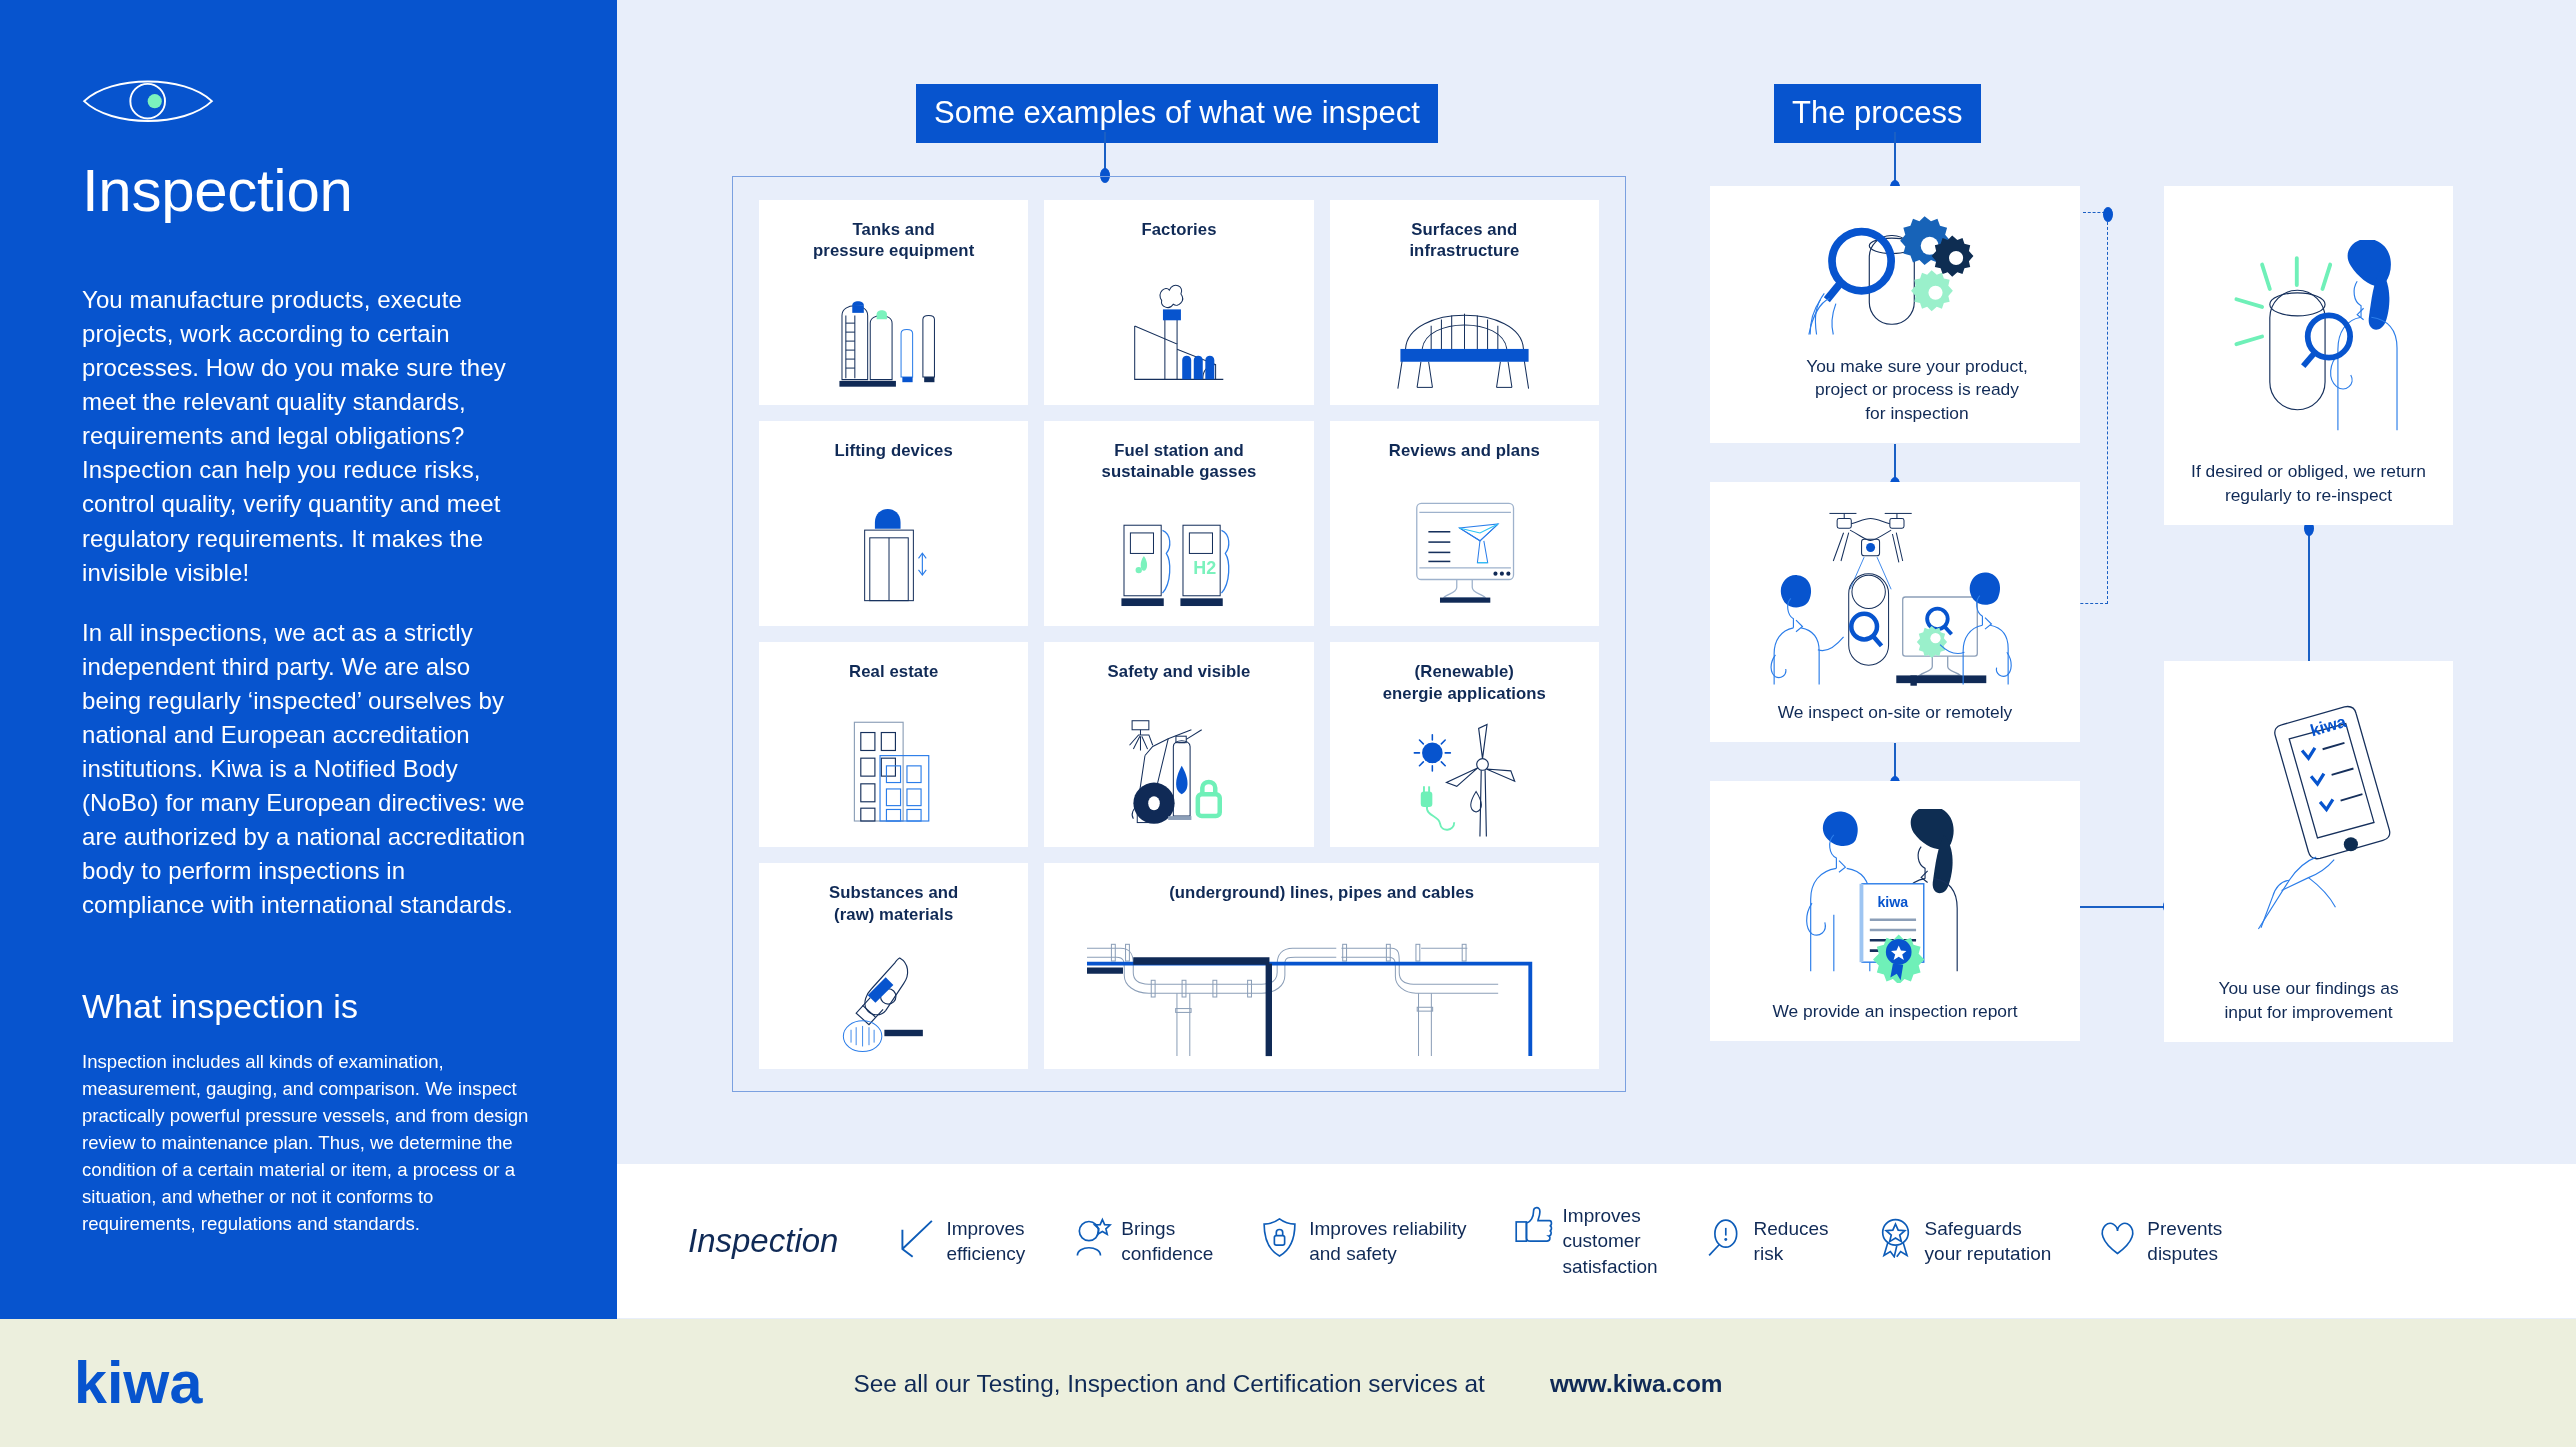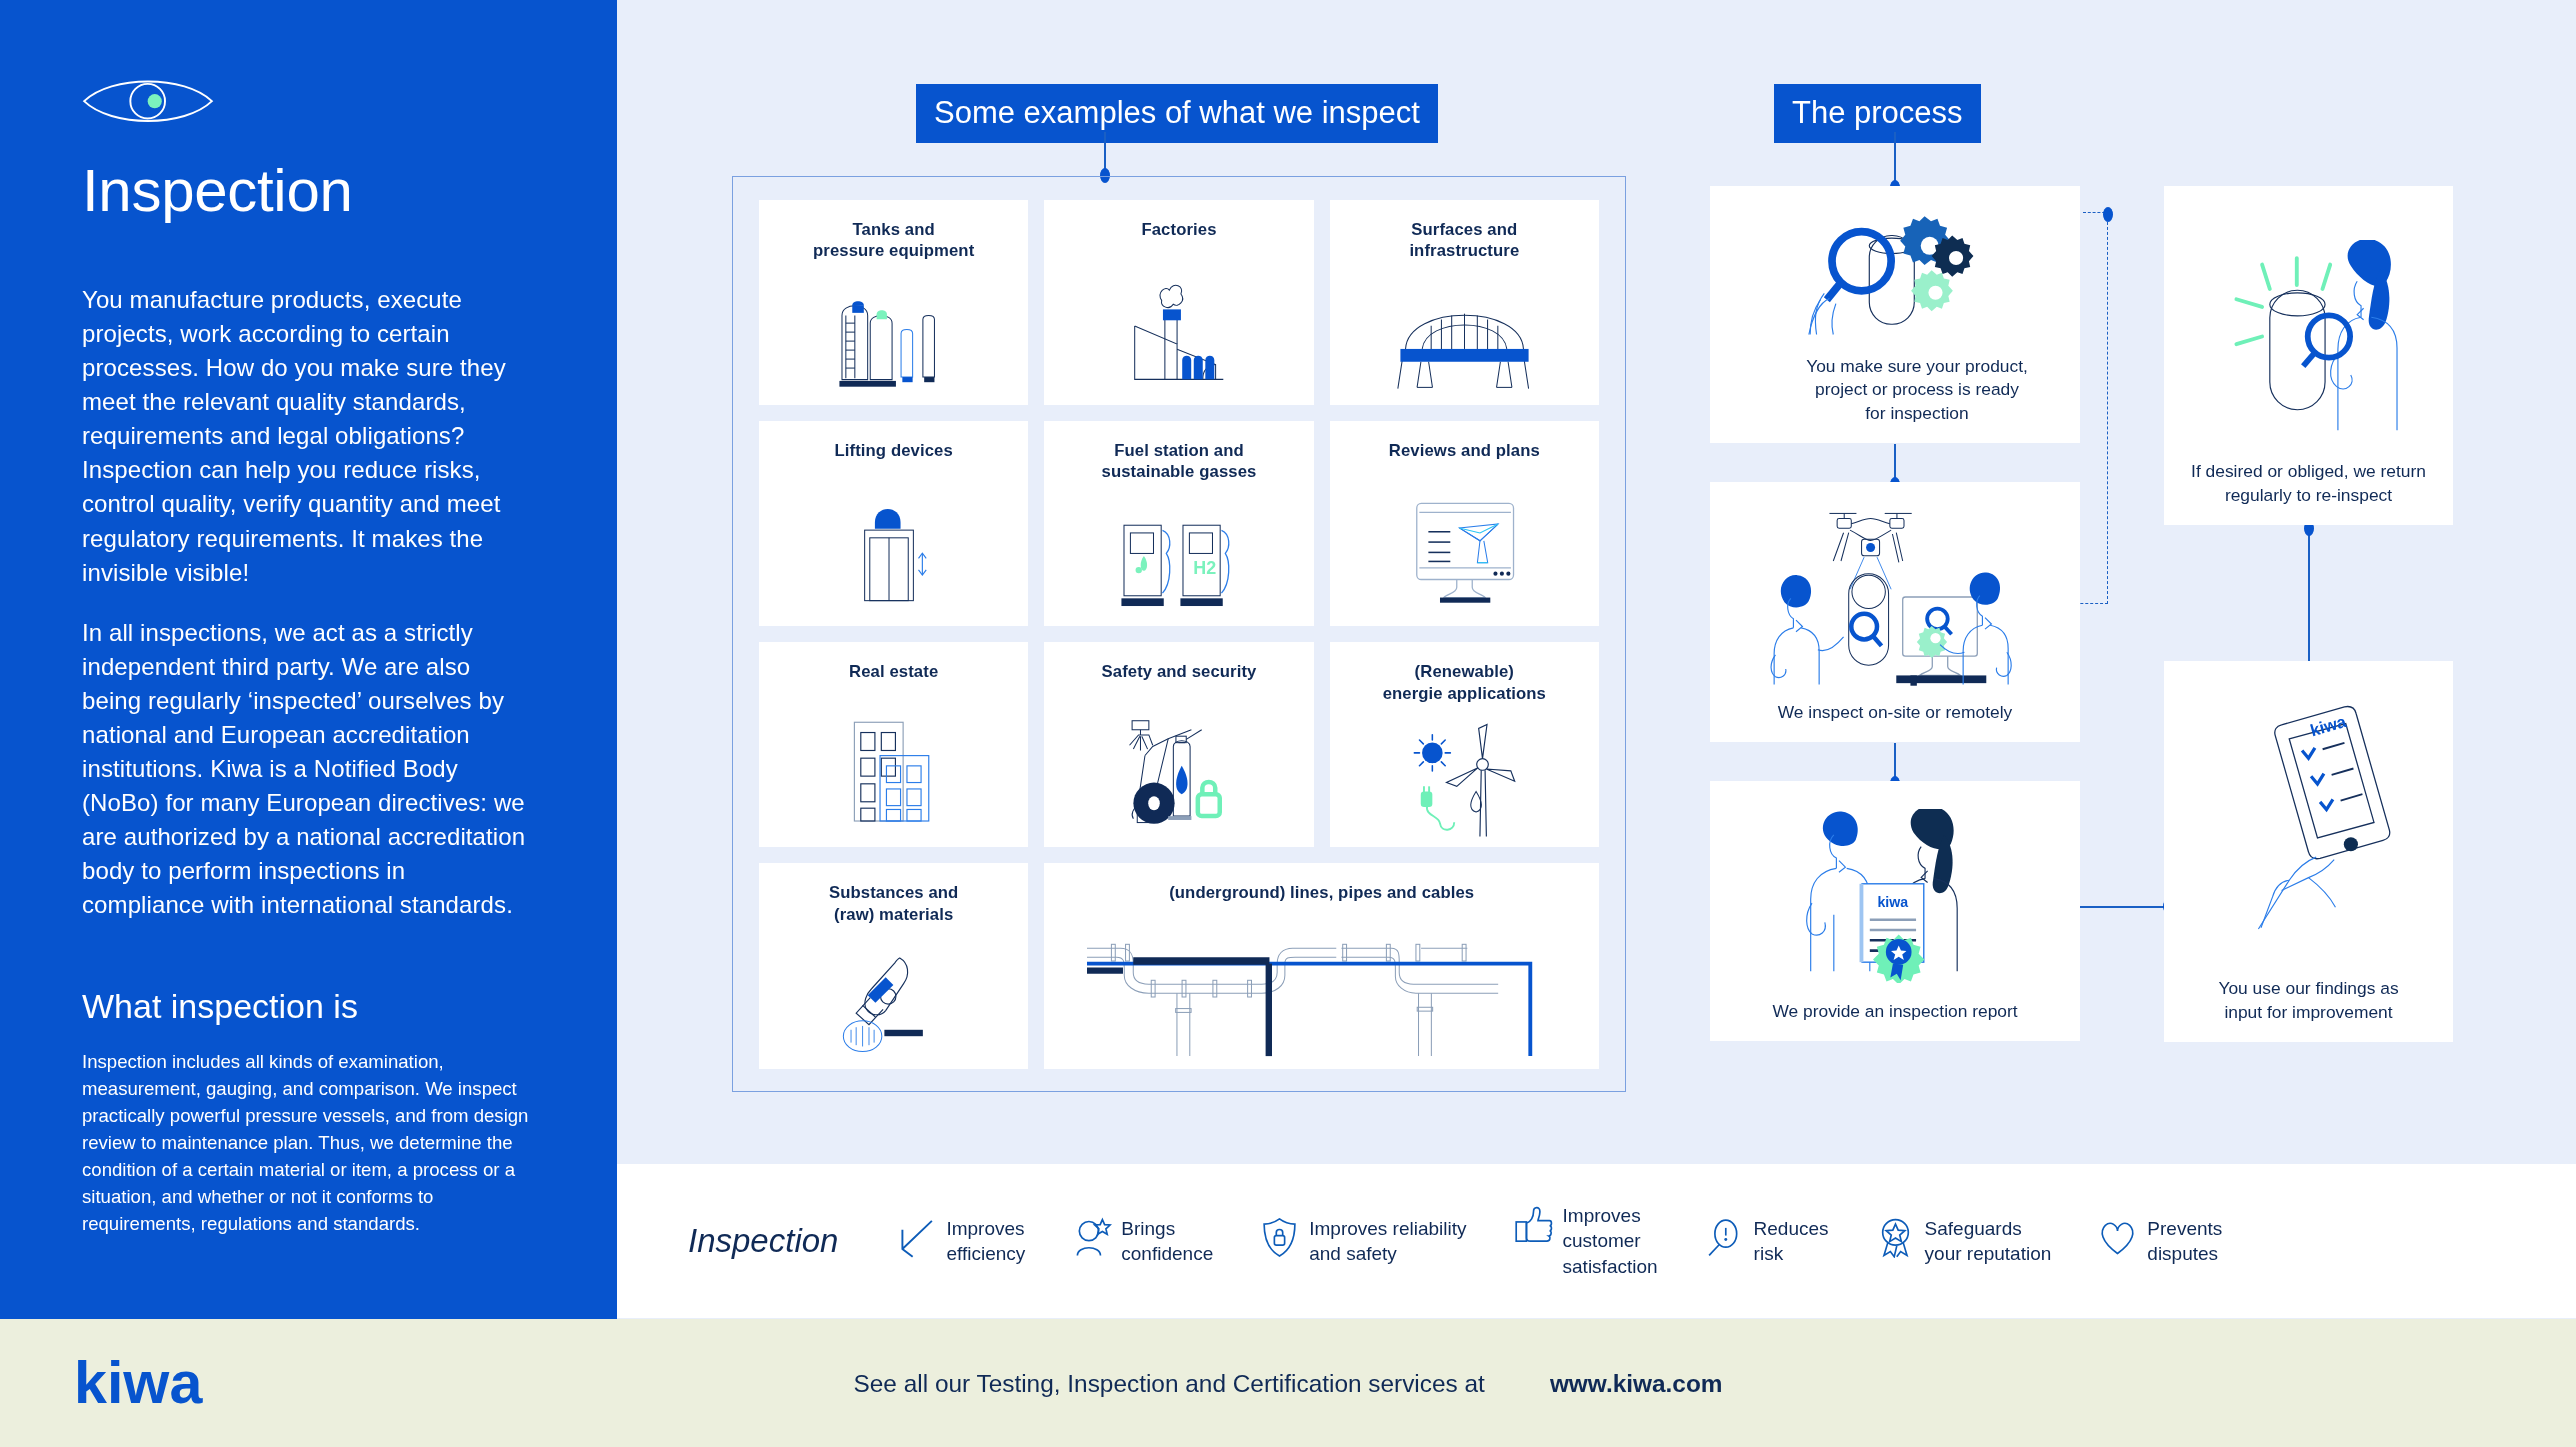--- a/index.html
+++ b/index.html
@@ -329,21 +329,21 @@
                 <rect x="74" y="118" width="22" height="26"></rect>
                   <rect x="106" y="118" width="22" height="26"></rect>
                 <rect x="74" y="150" width="22" height="18"></rect>
                   <rect x="106" y="150" width="22" height="18"></rect>
               </g>
             </svg>
           </div>
         </div>
 
         <div class="cell">
-          <div class="cell-title" style="white-space: pre-line;">Safety and security</div>
+          <div class="cell-title" style="white-space: pre-line;">Safety and visible</div>
           <div class="cell-art">
             <svg width="129" height="116" viewBox="0 0 200 180">
               <g fill="none" stroke="#16305c" stroke-width="1.6">
                 <rect x="28" y="12" width="26" height="14"></rect>
                 <line x1="41" y1="26" x2="41" y2="34"></line>
                 <path d="M24 50 L38 34 L54 34 L60 50"></path>
                 <path d="M30 56 L40 36 M41 58 L41 36 M52 56 L43 36"></path>
                 <path d="M48 66 L60 52 L84 40 L120 26"></path>
                 <path d="M48 66 L40 120 L62 132 L84 40"></path>
                 <rect x="96" y="36" width="16" height="10"></rect>

